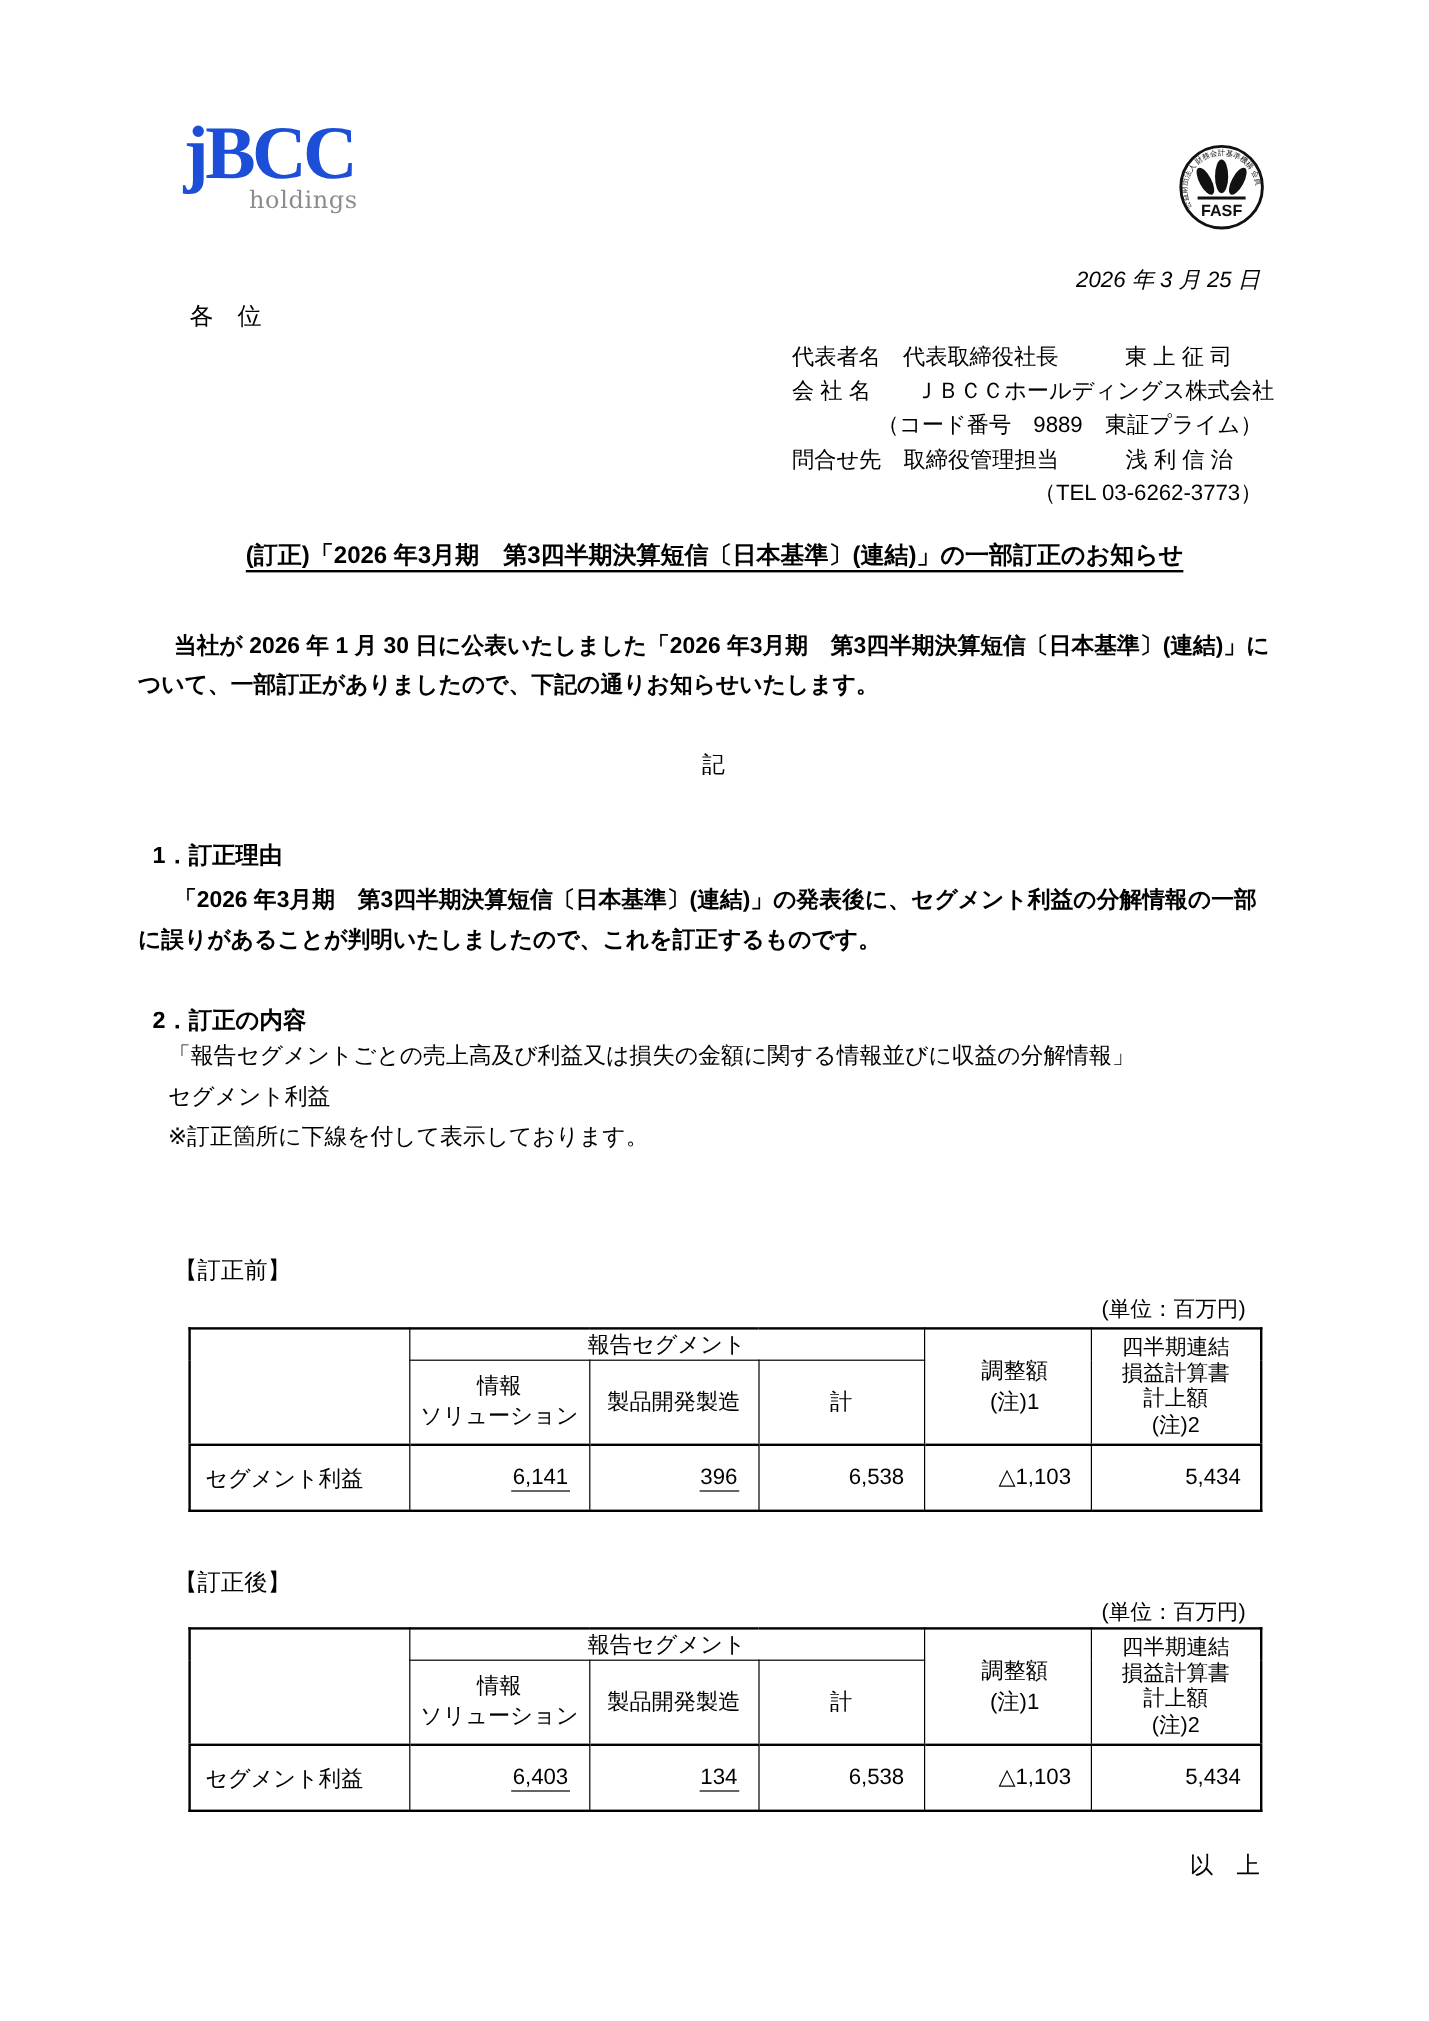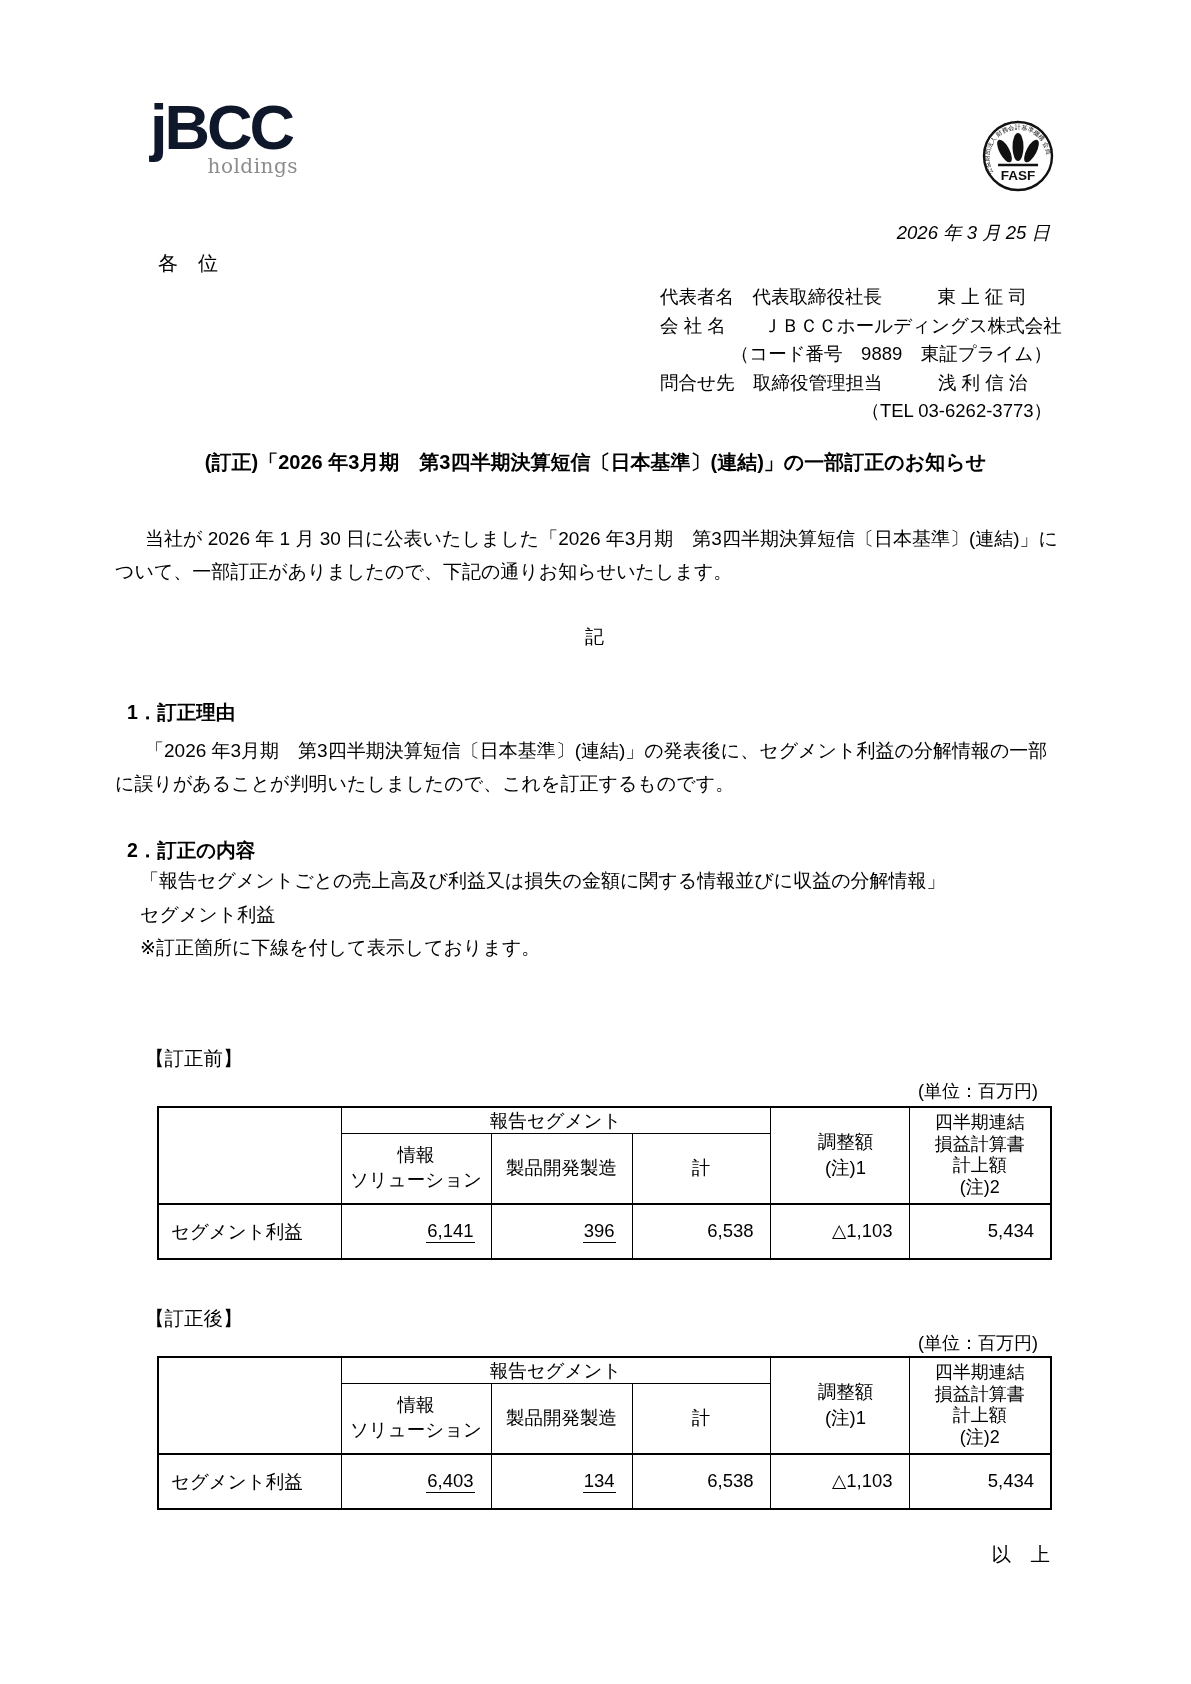--- a/index.html
+++ b/index.html
@@ -5,22 +5,22 @@
   html,body { margin:0; padding:0; background:#ffffff; }
   .page {
     position:relative; width:1191px; height:1684px; background:#fff;
     color:#000; font-family:"Liberation Sans","DejaVu Sans",sans-serif;
     font-size:19px; overflow:hidden;
   }
 
   
   .logo { position:absolute; left:150px; top:96px; width:148px; }
   .logo-text {
-    font-family:Liberation Sans, sans-serif; font-weight:bold;
-    font-size:63px; line-height:1.0; color:#0f172a; letter-spacing:-3px;
+    font-family:Liberation Serif, serif; font-weight:bold;
+    font-size:63px; line-height:1.0; color:#1d4ed8; letter-spacing:-3px;text-align:center;
   }
   .logo-sub {
     font-family:"DejaVu Serif","Liberation Serif",serif; font-size:20px;
     color:#8c8c8c; text-align:right; margin-top:-5px; letter-spacing:0.5px;
   }
 
   
   .seal { position:absolute; left:982px; top:116px; }
 
   
@@ -28,26 +28,26 @@
   .addressee { position:absolute; left:158px; top:250px; font-size:20px; }
   .company { position:absolute; left:660px; top:283px; width:392px; }
   .company .cline { height:28.5px; line-height:28.5px; white-space:pre; font-size:18.5px; }
   .company .cline.right { text-align:right; }
 
   
   .doc-title {
     position:absolute; left:0; top:449px; width:100%; text-align:center;
     font-size:20px; font-weight:bold;
   }
-  .doc-title span { text-underline-offset:6px; }
+  .doc-title span { text-decoration:underline; text-underline-offset:6px; }
 
   
   .para {
     position:absolute; left:115px; width:962px; line-height:33px;
-    white-space:pre-line; text-indent:30px; font-size:19px;
+    white-space:pre-line; text-indent:30px; font-size:19px;font-weight:bold;
   }
   .para.intro { top:522px; }
   .ki { position:absolute; top:624px; width:100%; text-align:center; letter-spacing:2px; }
   .sec-h { position:absolute; left:127px; font-weight:bold; font-size:19.5px; }
   .sec1-h { top:699px; }
   .sec1-p { top:734px; }
   .sec2-h { top:837px; }
   .sec2-lines { position:absolute; left:140px; top:864px; }
   .sec2-lines .sline { height:33.5px; line-height:33.5px; white-space:pre; }
 

